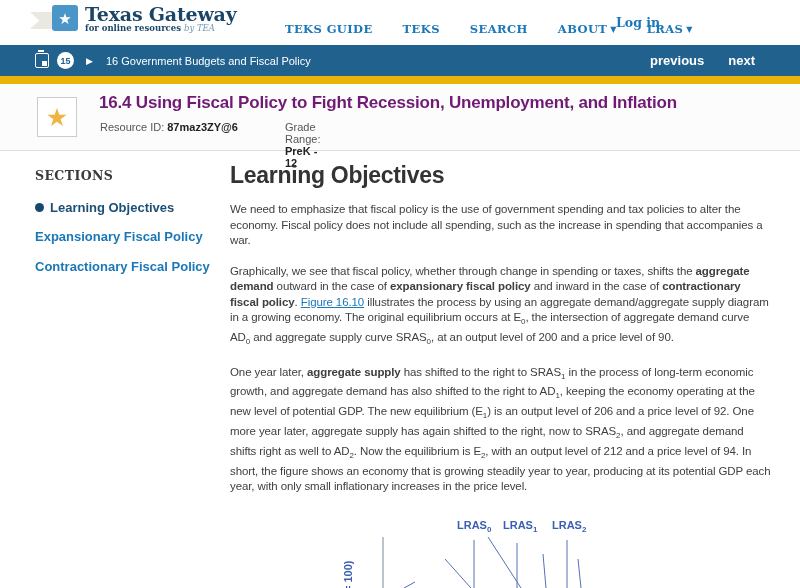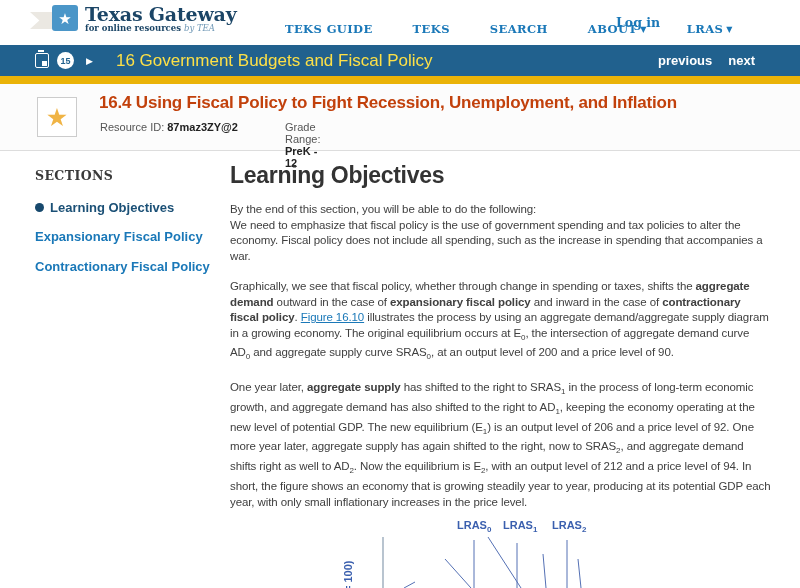--- a/index.html
+++ b/index.html
@@ -14,52 +14,52 @@
   .logo { position:absolute; left:28px; top:3px; width:220px; height:38px; cursor:pointer; }
   .logo-ribbon { position:absolute; left:2px; top:9px; width:36px; height:17px; background:#ebe8e2;
     clip-path:polygon(0 0, 68% 0, 100% 50%, 68% 100%, 0 100%, 26% 50%); }
   .logo-square { position:absolute; left:24px; top:2px; width:26px; height:26px; background:#4b96c8;
     border-radius:3px; display:flex; align-items:center; justify-content:center; }
   .logo-star { color:#fff; font-size:15px; line-height:1; }
   .logo-textblock { position:absolute; left:57px; top:0; white-space:nowrap; }
   .logo-title { font-family:"DejaVu Serif", serif; font-weight:bold; font-size:19px; color:#1b4566; letter-spacing:-0.2px; }
   .logo-sub { font-family:"DejaVu Serif", serif; font-weight:bold; font-size:8.5px; color:#1b4566; margin-top:-2px; }
   .logo-sub i { font-weight:normal; color:#6e97b5; }
-  .topnav { position:absolute; left:285px; top:0; height:57px; display:flex; align-items:center; gap:40px; }
+  .topnav { position:absolute; left:285px; top:0; height:57px; display:flex; align-items:center; gap:30px; }
   .topnav a { font-family:"DejaVu Serif", serif; font-weight:bold; font-size:11.5px; color:#1a78b8;
     text-decoration:none; letter-spacing:0.4px; white-space:nowrap; cursor:pointer; }
   .caret-down { display:inline-block; font-size:8px; color:#1a78b8; margin-left:3px; vertical-align:1px; }
   .login-link { position:absolute; left:616px; top:0; height:45px; display:flex; align-items:center;
     font-family:"DejaVu Serif", serif; font-weight:bold; font-size:12.5px; color:#1a78b8; cursor:pointer; }
   .signup-btn { position:absolute; left:677px; top:4px; width:88px; height:28px; border:none; border-radius:14px;
     background:#1a78b8; color:#fff; font-family:"DejaVu Serif", serif; font-weight:bold; font-size:12px;
     letter-spacing:0.4px; cursor:pointer;margin-top:44px; }
 
   
   .unit-bar { position:absolute; left:0; top:45px; width:800px; height:39px; background:#21618e;
     border-bottom:8px solid #eab308; display:flex; align-items:center; }
   .res-type-icon { position:relative; width:14px; height:15px; border:1.5px solid #fff; border-radius:2px;
     margin-left:35px; flex:none; }
   .res-type-icon::after { content:""; position:absolute; right:1px; bottom:1px; width:5px; height:5px; background:#fff; }
   .res-type-icon::before { content:""; position:absolute; left:2px; top:-4px; width:6px; height:2px; background:#fff; }
   .count-badge { width:17px; height:17px; border-radius:50%; background:#fff; color:#21618e;
     font-size:9px; font-weight:bold; display:flex; align-items:center; justify-content:center;
     margin-left:8px; flex:none; }
   .bar-caret { color:#fff; font-size:9px; margin-left:12px; flex:none; }
-  .unit-title { color:#fde047; font-size:17px; margin-left:23px; white-space:nowrap; cursor:pointer; }
-  .bar-right { margin-left:auto; margin-right:45px; display:flex; gap:16px; }
+  .unit-title { color:#ffffff; font-size:11px; margin-left:13px; white-space:nowrap; cursor:pointer; }
+  .bar-right { margin-left:auto; margin-right:45px; display:flex; gap:24px; }
   .bar-right a { color:#fff; font-size:13px; font-weight:bold; text-decoration:none; cursor:pointer; }
 
   
   .resource-header { position:absolute; left:0; top:84px; width:800px; height:67px; background:#fcfcfc;
     border-bottom:1px solid #ddd; }
   .star-box { position:absolute; left:37px; top:13px; width:40px; height:40px; background:#fff;
     border:1px solid #ccc; display:flex; align-items:center; justify-content:center; }
   .star-box span { color:#f0b445; font-size:25px; line-height:1; }
-  .res-title { position:absolute; left:99px; top:9px; font-size:17px; font-weight:bold; color:#c2410c;
+  .res-title { position:absolute; left:99px; top:9px; font-size:17px; font-weight:bold; color:#701a75;
     letter-spacing:-0.2px; white-space:nowrap; }
   .res-meta { position:absolute; left:100px; top:37px; font-size:11px; color:#555; }
   .res-meta b { color:#222; }
   .meta-grade { position:absolute; left:185px; }
 
   
   .sidebar { position:absolute; left:35px; top:168px; width:185px; }
   .sidebar-heading { font-family:"DejaVu Serif", serif; font-weight:bold; font-size:12.5px; color:#3a3a3a;
     letter-spacing:0.4px; margin-bottom:18px; }
   .side-item { font-size:13px; font-weight:bold; color:#1a78b8; margin-bottom:15px; cursor:pointer; line-height:1.1; }
@@ -123,35 +123,34 @@
       <a>next</a>
     </div>
   </div>
 
   <div class="resource-header">
     <div class="star-box">
       <span>★</span>
     </div>
     <h2 class="res-title">16.4 Using Fiscal Policy to Fight Recession, Unemployment, and Inflation</h2>
     <div class="res-meta">
-      <span>Resource ID: </span><b>87maz3ZY@2</b>
+      <span>Resource ID: </span><b>87maz3ZY@6</b>
       <span class="meta-grade"><span>Grade Range: </span><b>PreK - 12</b></span>
     </div>
   </div>
 
   <aside class="sidebar">
     <div class="sidebar-heading">SECTIONS</div>
     <div class="side-item active"><span class="dot"></span><span>Learning Objectives</span></div>
     <div class="side-item">Expansionary Fiscal Policy</div>
     <div class="side-item">Contractionary Fiscal Policy</div>
   </aside>
 
   <main class="main">
     <h1>Learning Objectives</h1>
-    <p>By the end of this section, you will be able to do the following:</p>
     <p class="para">We need to emphasize that fiscal policy is the use of government spending and tax policies to alter the economy. Fiscal policy does not include all spending, such as the increase in spending that accompanies a war.</p>
     <p class="para">Graphically, we see that fiscal policy, whether through change in spending or taxes, shifts the <strong>aggregate demand</strong> outward in the case of <strong>expansionary fiscal policy</strong> and inward in the case of <strong>contractionary fiscal policy</strong>. <a class="inline-link" href="#">Figure 16.10</a> illustrates the process by using an aggregate demand/aggregate supply diagram in a growing economy. The original equilibrium occurs at E<sub>0</sub>, the intersection of aggregate demand curve AD<sub>0</sub> and aggregate supply curve SRAS<sub>0</sub>, at an output level of 200 and a price level of 90.</p>
     <p class="para">One year later, <strong>aggregate supply</strong> has shifted to the right to SRAS<sub>1</sub> in the process of long-term economic growth, and aggregate demand has also shifted to the right to AD<sub>1</sub>, keeping the economy operating at the new level of potential GDP. The new equilibrium (E<sub>1</sub>) is an output level of 206 and a price level of 92. One more year later, aggregate supply has again shifted to the right, now to SRAS<sub>2</sub>, and aggregate demand shifts right as well to AD<sub>2</sub>. Now the equilibrium is E<sub>2</sub>, with an output level of 212 and a price level of 94. In short, the figure shows an economy that is growing steadily year to year, producing at its potential GDP each year, with only small inflationary increases in the price level.</p>
   </main>
 
   <div class="figure-wrap">
     <svg width="465" height="85" viewBox="335 503 465 85">
 
       <text class="chart-label" transform="rotate(-90 352 592)" x="352" y="592">= 100)</text>
 

